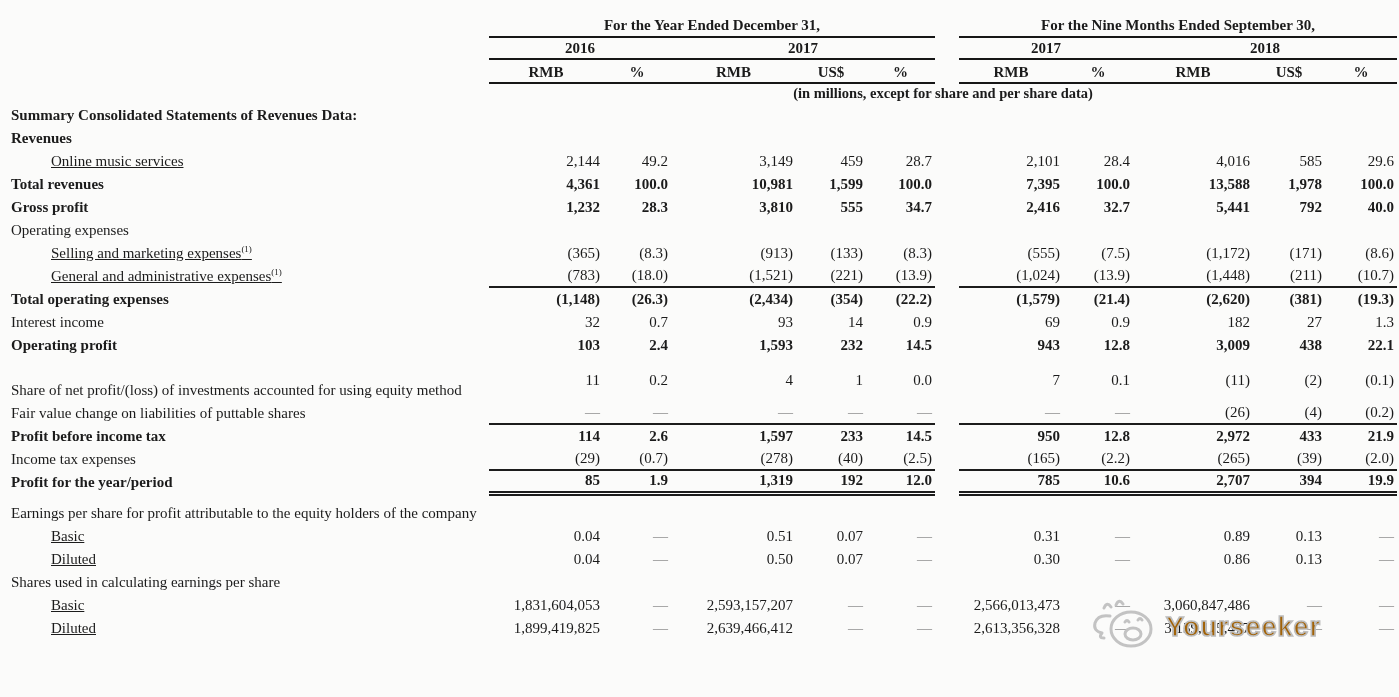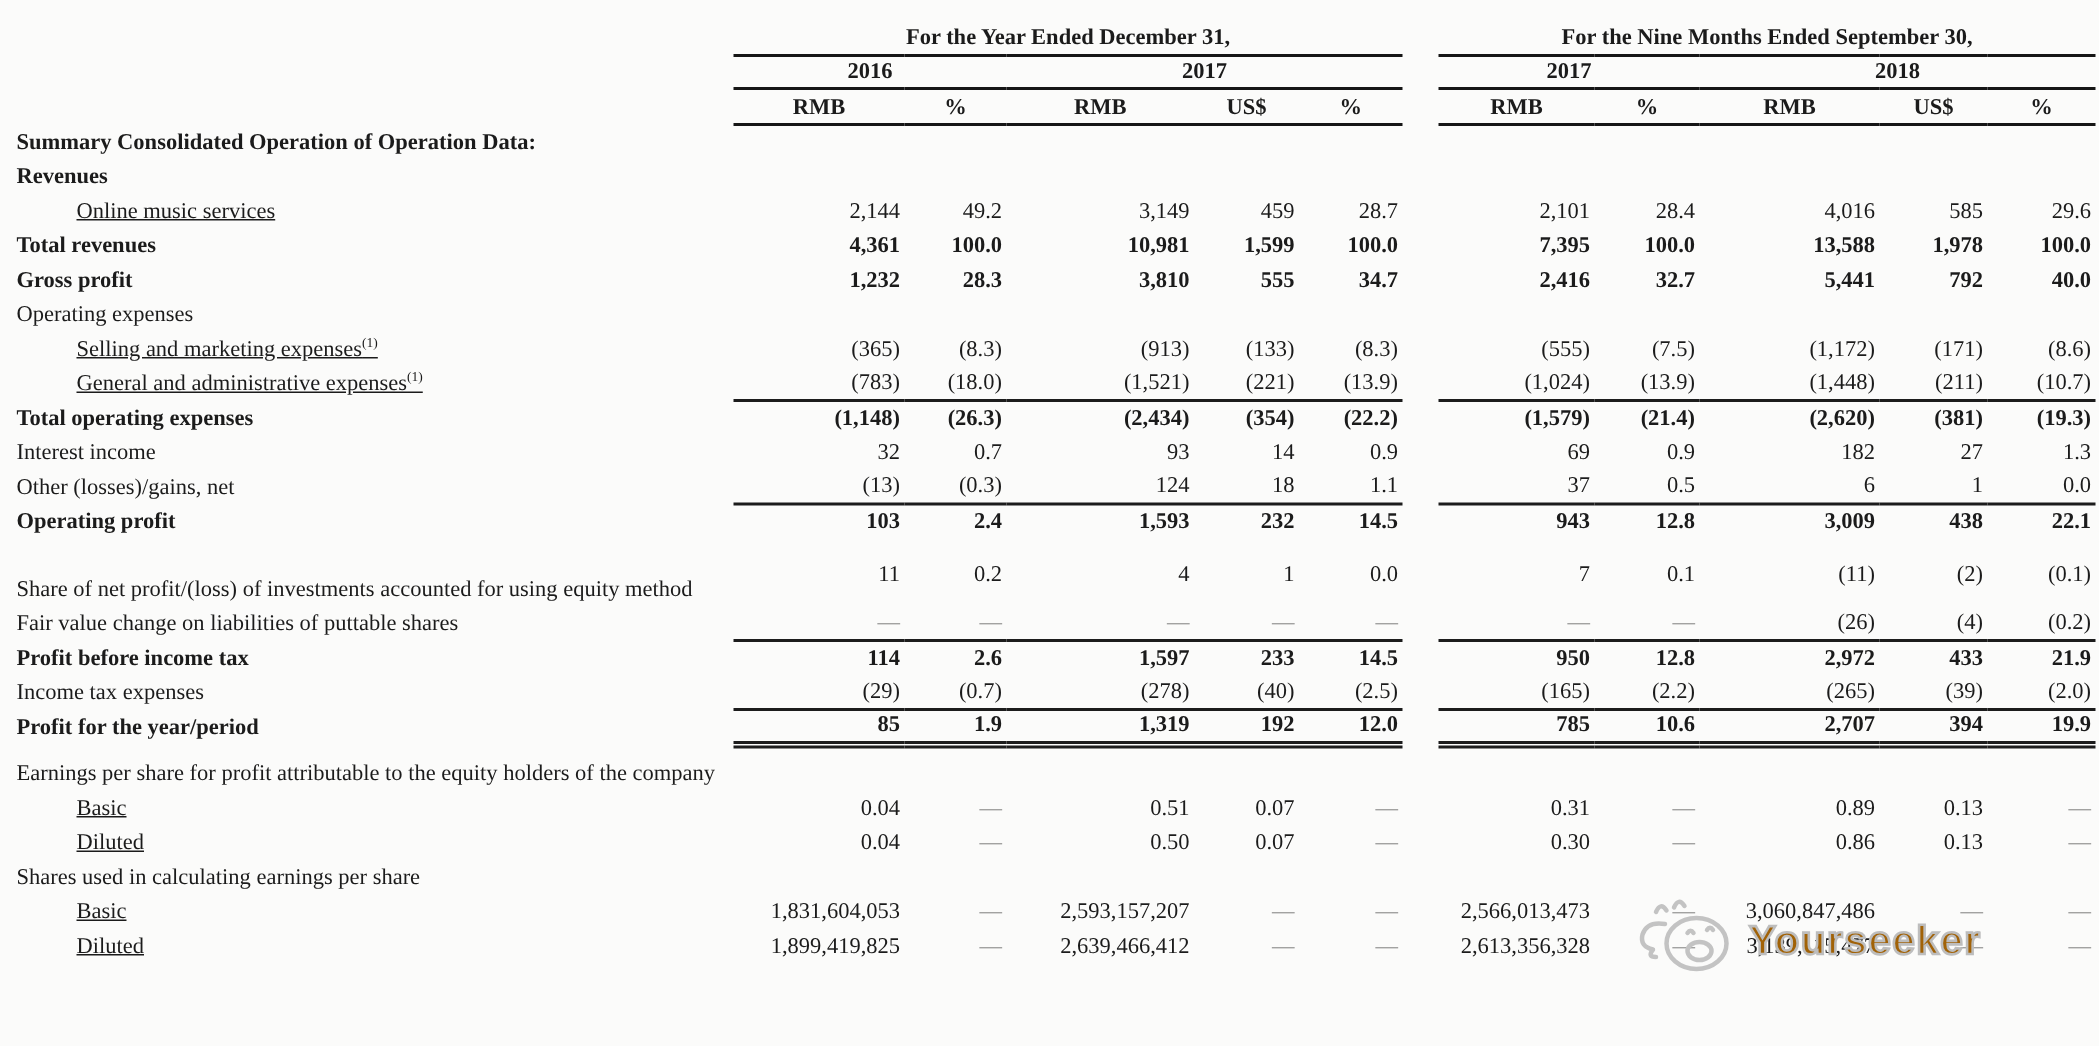--- a/index.html
+++ b/index.html
@@ -120,24 +120,28 @@
       <th class="unit">RMB</th>
       <th class="unit">US$</th>
       <th class="unit">%</th>
       <td class="sp"></td>
       <th class="unit">RMB</th>
       <th class="unit">%</th>
       <th class="unit">RMB</th>
       <th class="unit">US$</th>
       <th class="unit">%</th>
     </tr>
+    <tr class="r4">
+      <td></td>
+      <td class="note" colspan="11">(in millions, except for share and per share data)</td>
+    </tr>
   </thead>
   <tbody>
       <tr>
-        <td class="lbl bold">Summary Consolidated Operation of Operation Data:</td>
+        <td class="lbl bold">Summary Consolidated Statements of Revenues Data:</td>
         <td class="val bold"></td>
         <td class="val bold"></td>
         <td class="val bold"></td>
         <td class="val bold"></td>
         <td class="val bold"></td>
         <td class="sp"></td>
         <td class="val bold"></td>
         <td class="val bold"></td>
         <td class="val bold"></td>
         <td class="val bold"></td>
@@ -261,34 +265,20 @@
         <td class="val">0.7</td>
         <td class="val">93</td>
         <td class="val">14</td>
         <td class="val">0.9</td>
         <td class="sp"></td>
         <td class="val">69</td>
         <td class="val">0.9</td>
         <td class="val">182</td>
         <td class="val">27</td>
         <td class="val">1.3</td>
-      </tr>
-      <tr>
-        <td class="lbl">Other (losses)/gains, net</td>
-        <td class="val ul">(13)</td>
-        <td class="val ul">(0.3)</td>
-        <td class="val ul">124</td>
-        <td class="val ul">18</td>
-        <td class="val ul">1.1</td>
-        <td class="sp"></td>
-        <td class="val ul">37</td>
-        <td class="val ul">0.5</td>
-        <td class="val ul">6</td>
-        <td class="val ul">1</td>
-        <td class="val ul">0.0</td>
       </tr>
       <tr>
         <td class="lbl bold">Operating profit</td>
         <td class="val bold">103</td>
         <td class="val bold">2.4</td>
         <td class="val bold">1,593</td>
         <td class="val bold">232</td>
         <td class="val bold">14.5</td>
         <td class="sp"></td>
         <td class="val bold">943</td>

